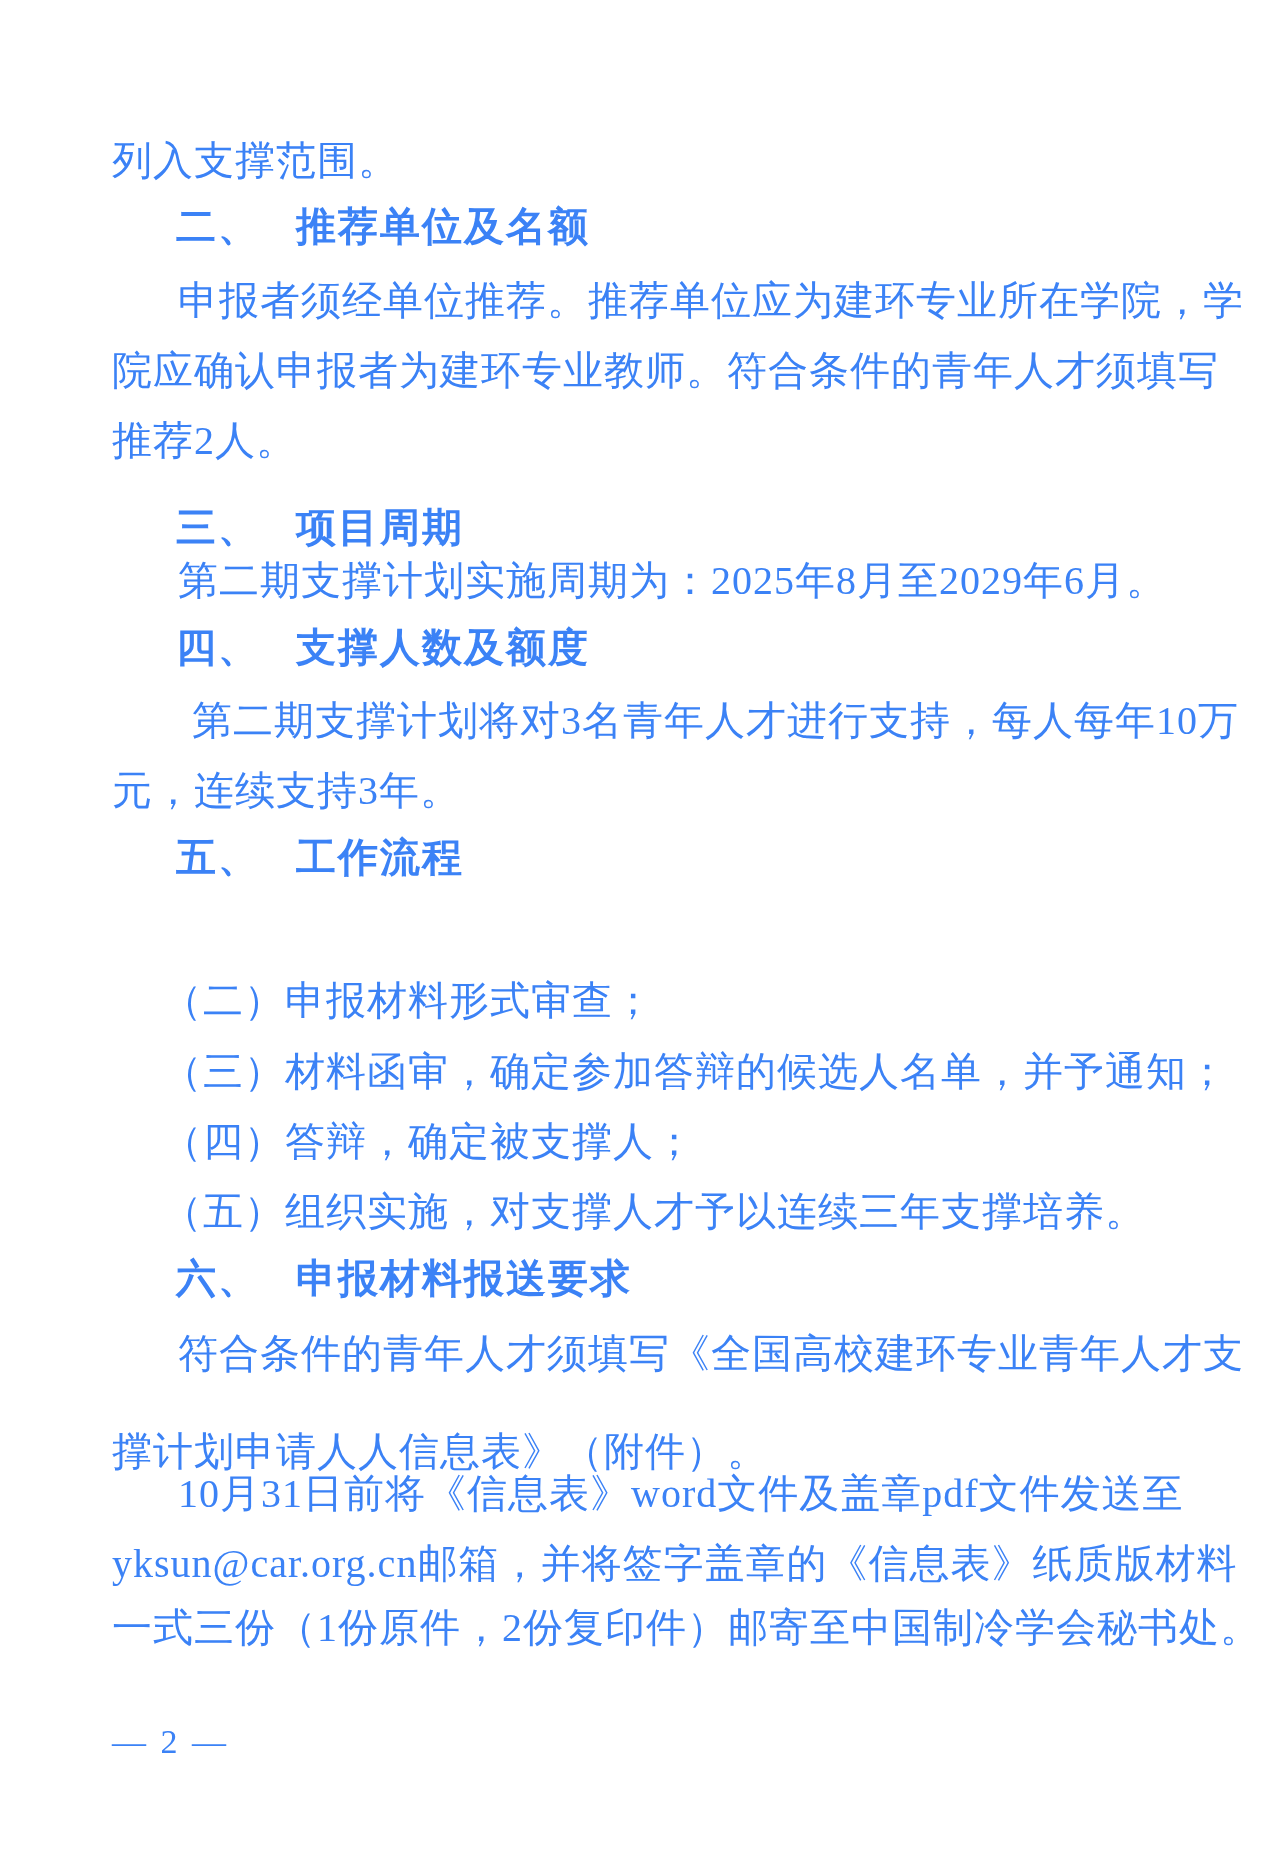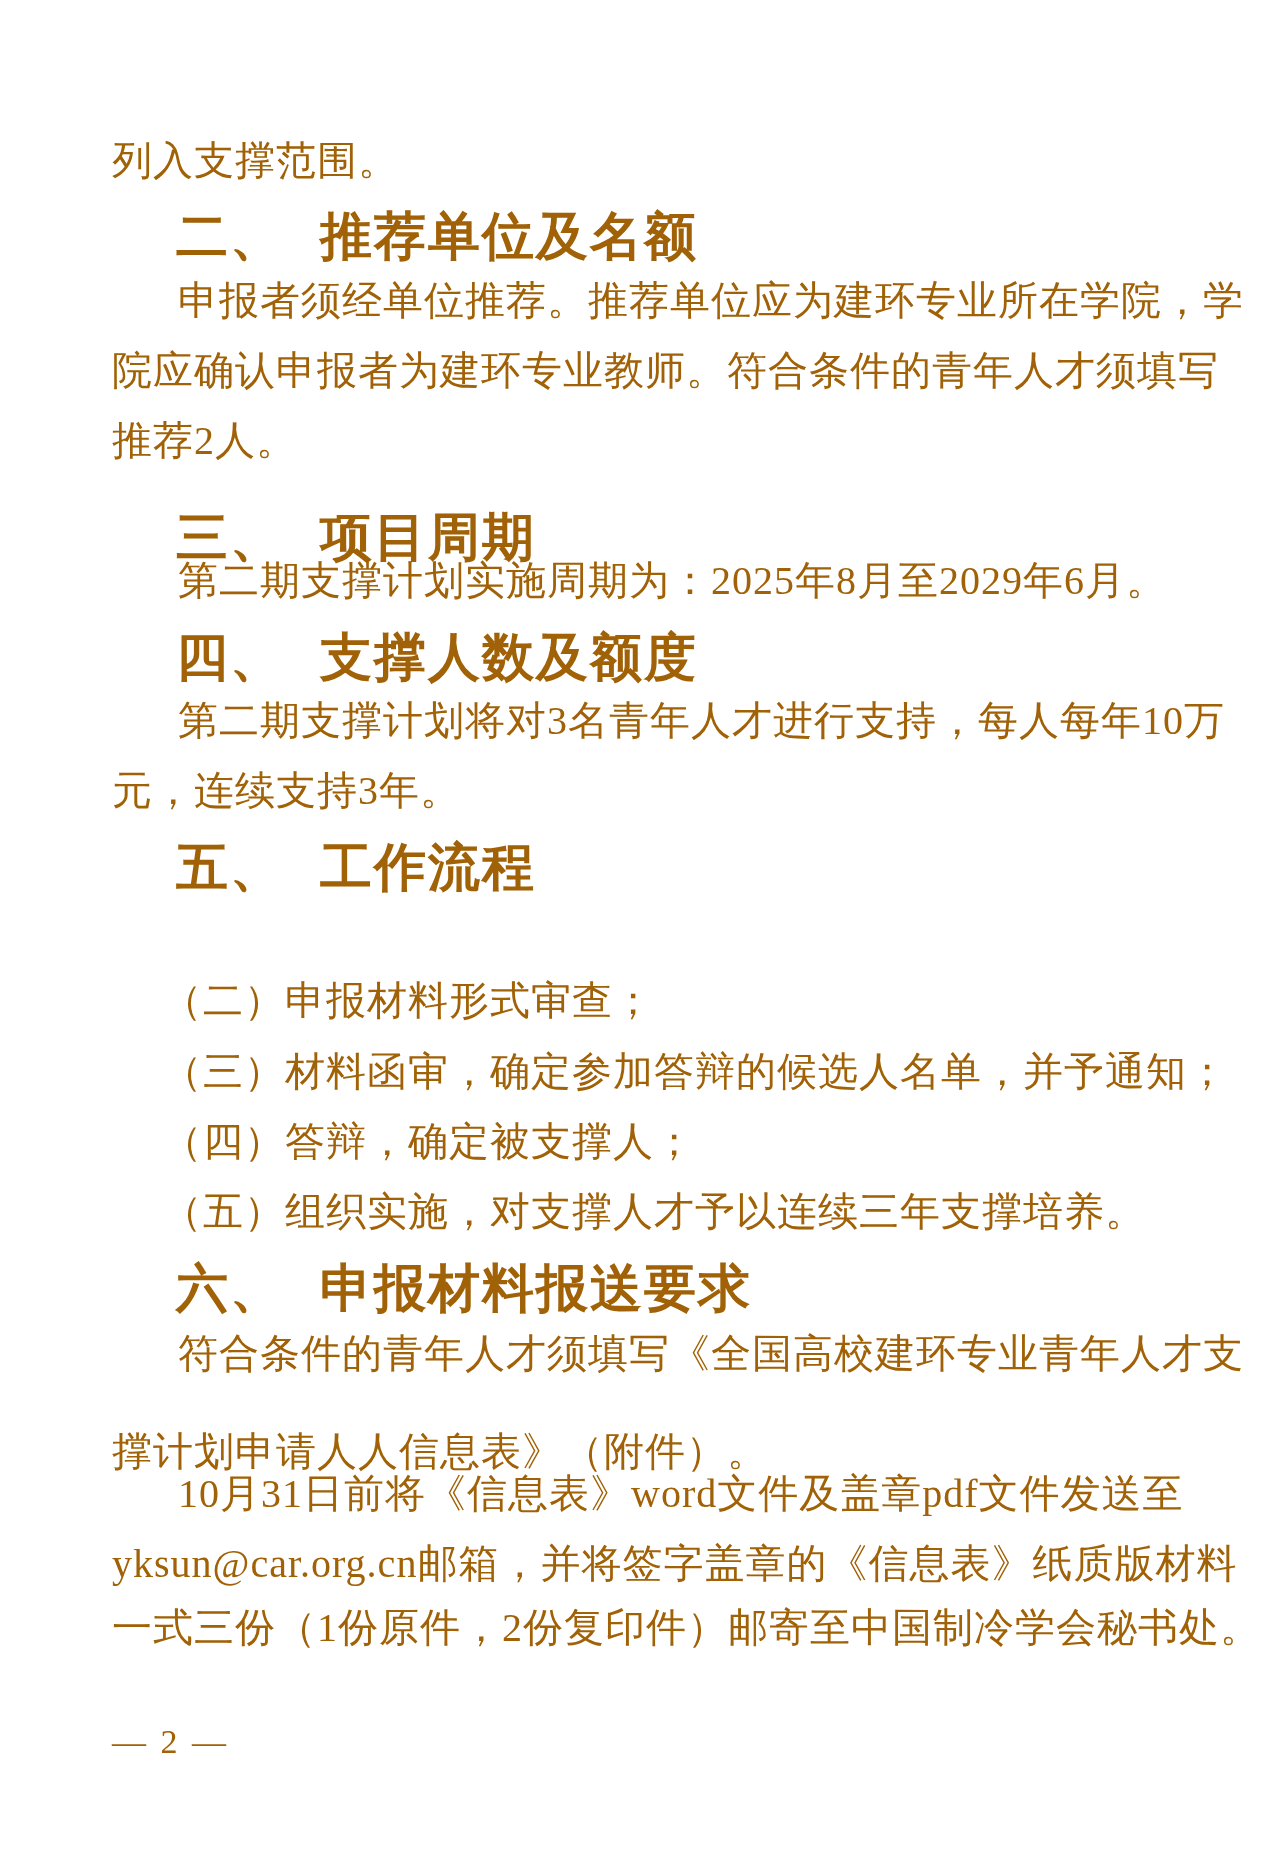--- a/index.html
+++ b/index.html
@@ -7,37 +7,37 @@
     padding: 0;
     background: #e8e8e8;
   }
   .page {
     position: relative;
     width: 1280px;
     height: 1861px;
     margin: 0 auto;
     background: #ffffff;
     overflow: hidden;
-    color: #a16207;
+    color: #3b82f6;
     font-family: "Liberation Serif", "DejaVu Serif", serif;
   }
   .line {
     position: absolute;
     white-space: nowrap;
     line-height: 1.15;
   }
   .body-text {
     font-size: 40px;
     letter-spacing: 1px;
     font-weight: 400;
   }
   .heading-text {
-    font-size: 52px;
+    font-size: 40px;
     font-weight: 700;
-    font-family: Liberation Serif, serif;
+    font-family: Liberation Mono, monospace;
     letter-spacing: 2px;
   }
   .heading-title {
     margin-left: 36px;
   }
   .page-number {
     font-size: 34px;
     letter-spacing: 3px;
   }
 </style>
@@ -61,21 +61,21 @@
   <div class="line heading-text" style="left:176px; top:508px;text-align:center;">
     <span>三、</span><span class="heading-title">项目周期</span>
   </div>
 
   <div class="line body-text" style="left:178px; top:558px;">第二期支撑计划实施周期为：2025年8月至2029年6月。</div>
 
   <div class="line heading-text" style="left:176px; top:628px;">
     <span>四、</span><span class="heading-title">支撑人数及额度</span>
   </div>
 
-  <div class="line body-text" style="left:178px; top:698px;">第二期支撑计划将对3名青年人才进行支持，每人每年10万</div>
+  <div class="line body-text" style="left:192px; top:698px;">第二期支撑计划将对3名青年人才进行支持，每人每年10万</div>
 
   <div class="line body-text" style="left:112px; top:768px;">元，连续支持3年。</div>
 
   <div class="line heading-text" style="left:176px; top:838px;">
     <span>五、</span><span class="heading-title">工作流程</span>
   </div>
 
 
   <div class="line body-text" style="left:162px; top:978px;">（二）申报材料形式审查；</div>
 

